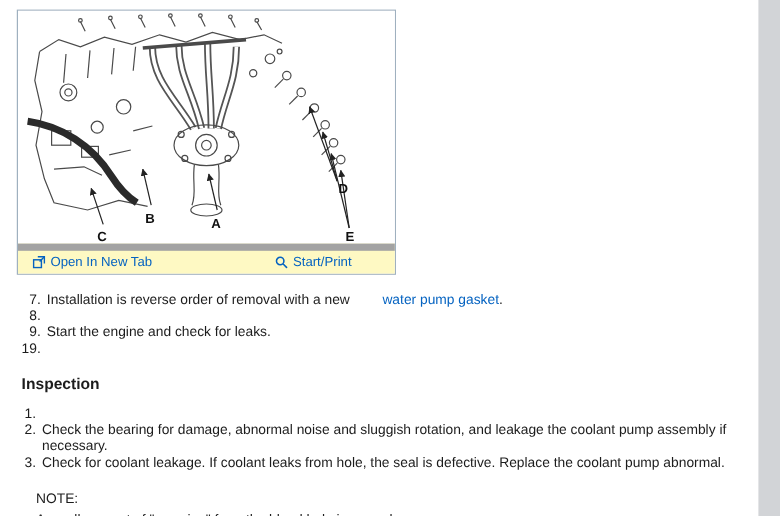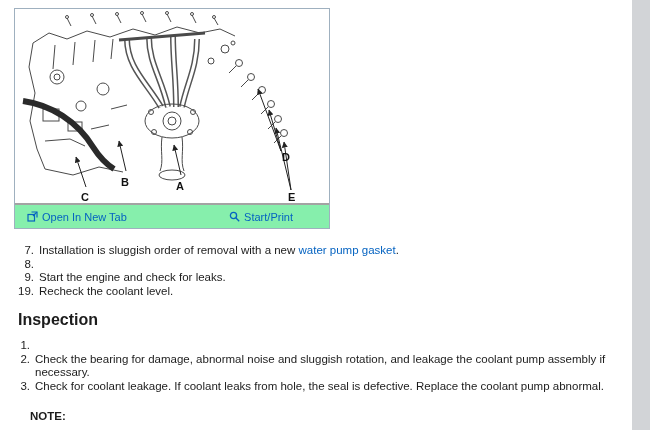--- a/index.html
+++ b/index.html
@@ -4,36 +4,36 @@
 <style>
   * { margin:0; padding:0; box-sizing:border-box; }
   html,body { width:650px; height:430px; }
   body { font-family:"Liberation Sans", sans-serif; background:#d2d4d7; }
   .page { position:relative; width:650px; height:430px; background:#d2d4d7; overflow:hidden; }
   .content { position:absolute; left:0; top:0; width:632px; height:430px; background:#ffffff; }
 
   .panel { position:absolute; left:14px; top:8px; width:316px; background:#fff;
            border:1px solid #9fb0bf; }
   .panel-diagram { width:314px; height:194px; overflow:hidden; background:#fff; }
-  .panel-toolbar { border-top:2px solid #a3a3a3; height:25px; display:flex;
+  .panel-toolbar { border-top:6px solid #a3a3a3; height:25px; display:flex;
                    align-items:center; justify-content:space-between;
-                   padding:0 36px 0 12px; background:#86efac; }
+                   padding:0 36px 0 12px; background:#fef9c3; }
   .tb-link { display:inline-flex; align-items:center; gap:4px; font-size:11px;
              color:var(--link,#0563c1); text-decoration:none; cursor:pointer; }
   .tb-link svg { display:block; }
 
   .text-block { position:absolute; left:16px; top:244px; width:606px;
                 font-size:11.5px; line-height:13.6px; color:#1c1c1c; }
   .row { display:flex; }
   .num { width:18px; text-align:right; margin-right:5px; flex:none; }
   .insp .num { width:14px; }
-  a.inline-link { color:var(--link,#0563c1); text-decoration:none; }
-  .heading { font-weight:bold; margin:15px 0 12px 2px; font-size:16px; }
+  a.inline-link { color:var(--link,#0563c1); text-decoration:none;margin-left:24px; }
+  .heading { font-weight:bold; margin:15px 0 12px 2px; font-size:13px; }
   .note-wrap { margin:17px 0 0 14px; }
-  .note-label { font-weight:bold; }
+  .note-label { font-weight:normal; }
   .note-text { margin-top:4px; }
 </style>
 </head>
 <body>
 
 <div class="page">
   <div class="content">
 
     <div class="panel">
       <div class="panel-diagram">
@@ -152,32 +152,31 @@
           </svg>
           <span>Start/Print</span>
         </a>
       </div>
     </div>
 
     <div class="text-block">
 
       <div class="row">
         <span class="num">7.</span>
-        <span class="body"><span>Installation is sluggish order of removal with a new </span><a class="inline-link" href="#">water pump gasket</a><span>.</span></span>
+        <span class="body"><span>Installation is reverse order of removal with a new </span><a class="inline-link" href="#">water pump gasket</a><span>.</span></span>
       </div>
       <div class="row">
         <span class="num">8.</span>
       </div>
       <div class="row">
         <span class="num">9.</span>
         <span class="body">Start the engine and check for leaks.</span>
       </div>
       <div class="row">
         <span class="num">19.</span>
-        <span class="body">Recheck the coolant level.</span>
       </div>
 
       <div class="heading">Inspection</div>
 
       <div class="insp">
         <div class="row">
           <span class="num">1.</span>
         </div>
         <div class="row">
           <span class="num">2.</span>

